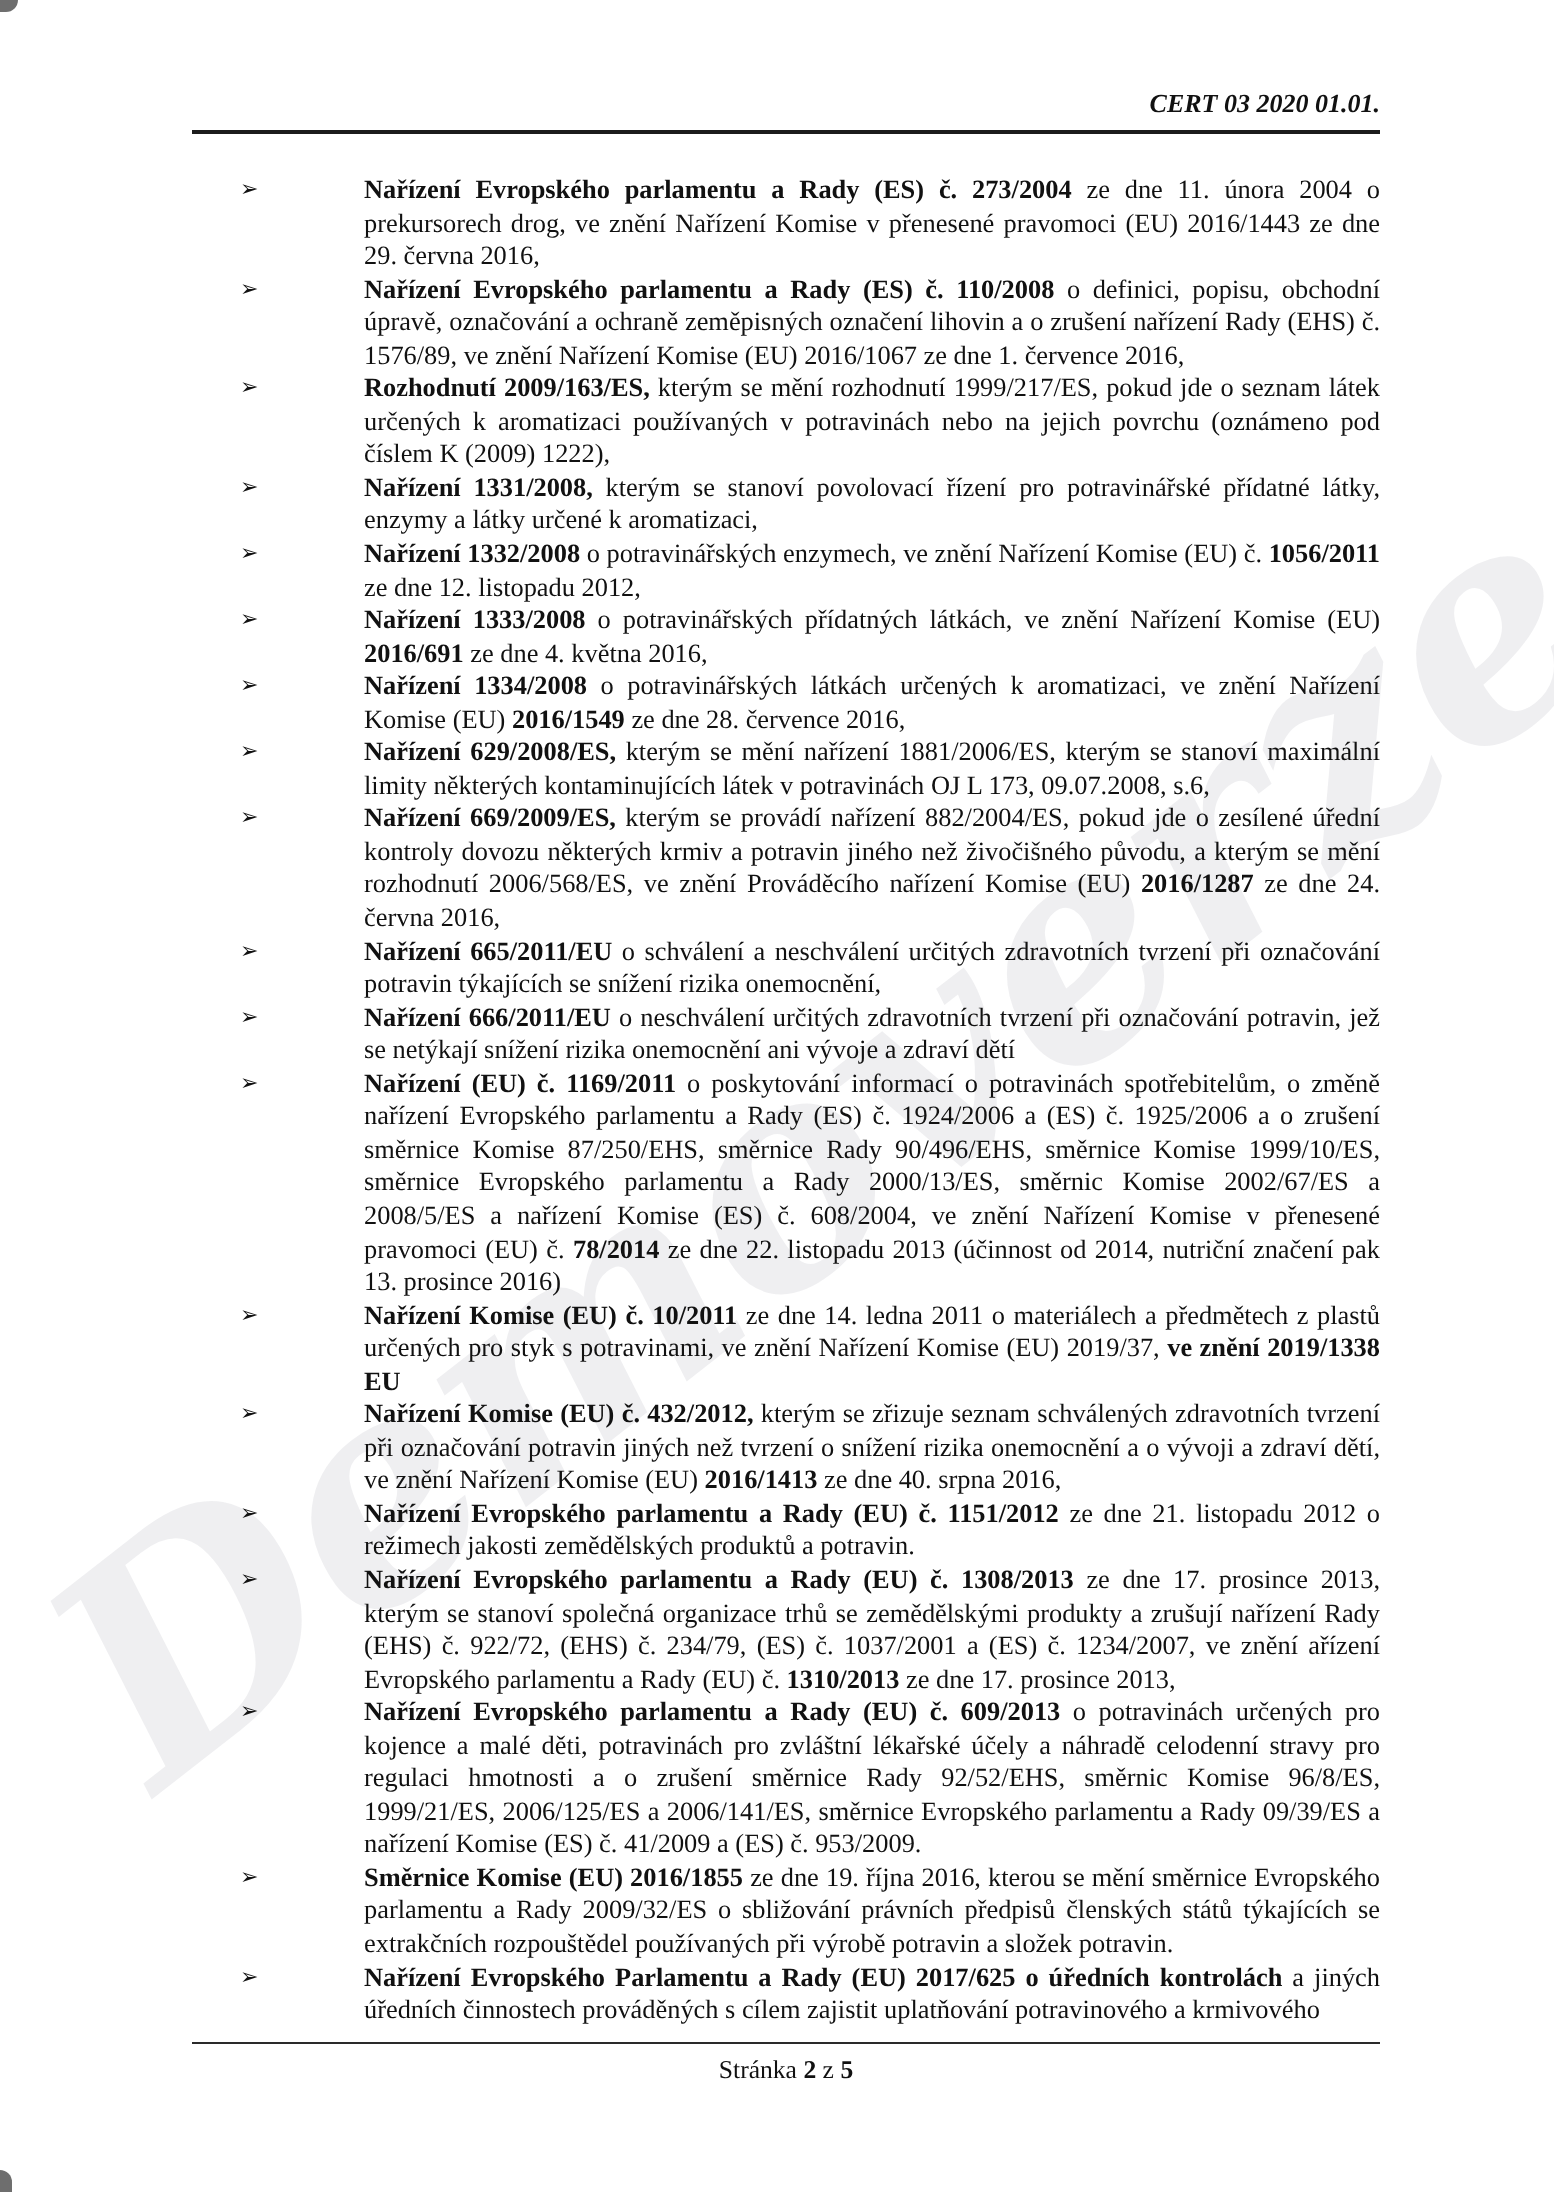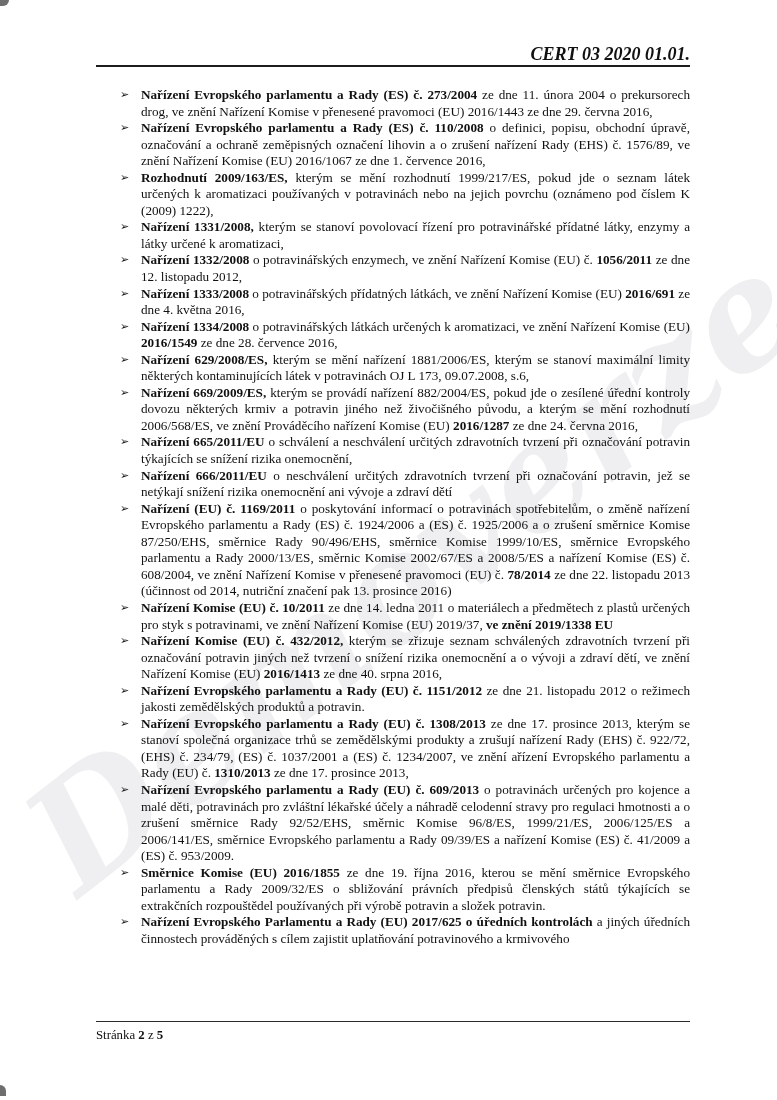--- a/index.html
+++ b/index.html
@@ -31,21 +31,21 @@
     font-family: "DejaVu Serif", serif;
     white-space: nowrap;
     pointer-events: none;
     z-index: 1;
   }
 
   .header {
     position: absolute;
     top: 44px; left: 96px; right: 87px;
     text-align: right;
-    font-size: 18px;
+    font-size: 13px;
     font-weight: bold;
     font-style: italic;
     z-index: 2;
   }
   .rule { position: absolute; left: 96px; right: 87px; z-index: 2; }
   .header-rule { top: 65px; border-top: 2px solid #1c1c1c; }
   .footer-rule { top: 1021px; border-top: 1.5px solid #2a2a2a; }
 
   .content {
     position: absolute;
@@ -55,27 +55,27 @@
     z-index: 2;
   }
   .item { display: flex; padding-left: 24px; }
   .bullet {
     flex: 0 0 21px;
     width: 21px;
     font-family: "DejaVu Sans", sans-serif;
     font-size: 11px;
     line-height: 16.55px;
   }
-  .itembody { flex: 1; text-align: justify; }
+  .itembody { flex: 1; text-align: justify; margin-left: 41px; }
   .b { font-weight: bold; }
 
   .footer {
     position: absolute;
     top: 1028px; left: 96px; right: 87px;
-    text-align: left;
+    text-align: center;
     font-size: 12.8px;
     z-index: 2;
   }
 </style>
 </head>
 <body>
 
 <div class="page">
   <div class="corner-mark top"></div>
   <div class="corner-mark bottom"></div>

